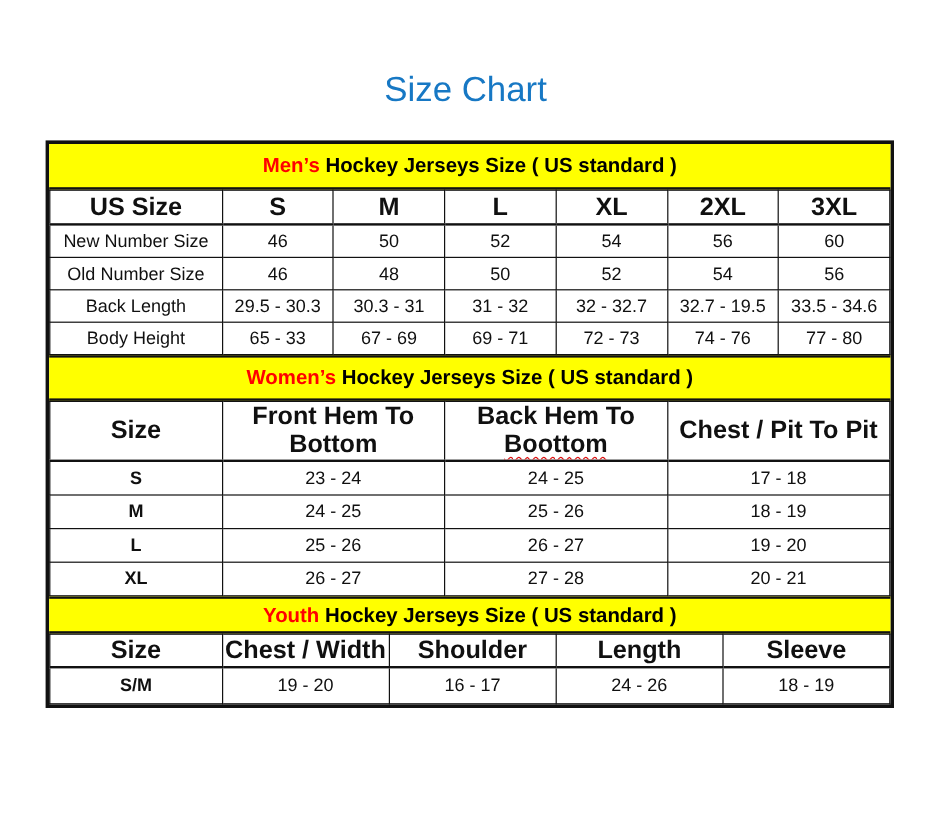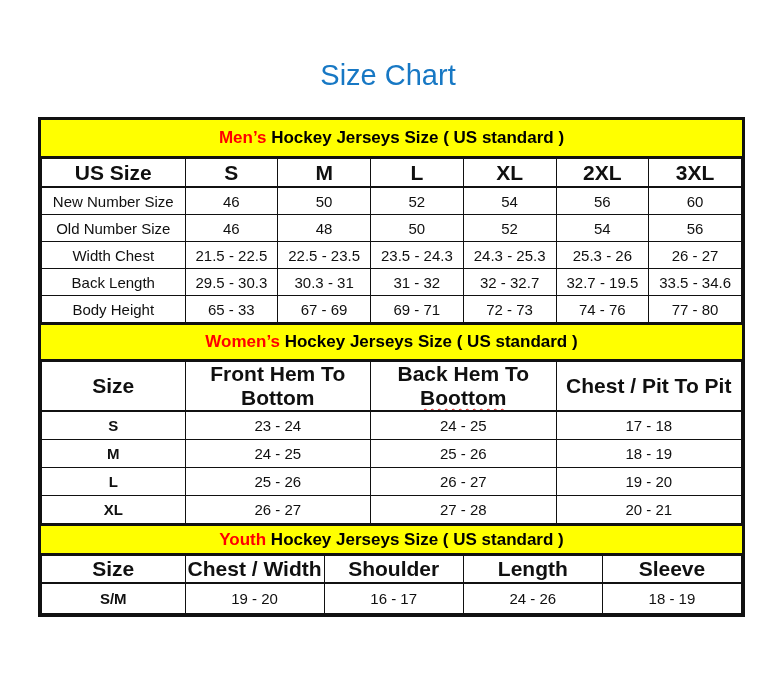--- a/index.html
+++ b/index.html
@@ -130,29 +130,20 @@
               <td class="size-value">60</td>
             </tr>
             <tr>
               <td class="row-label">Old Number Size</td>
               <td class="size-value">46</td>
               <td class="size-value">48</td>
               <td class="size-value">50</td>
               <td class="size-value">52</td>
               <td class="size-value">54</td>
               <td class="size-value">56</td>
-            </tr>
-            <tr>
-              <td class="row-label">Width Chest</td>
-              <td class="size-value">21.5 - 22.5</td>
-              <td class="size-value">22.5 - 23.5</td>
-              <td class="size-value">23.5 - 24.3</td>
-              <td class="size-value">24.3 - 25.3</td>
-              <td class="size-value">25.3 - 26</td>
-              <td class="size-value">26 - 27</td>
             </tr>
             <tr>
               <td class="row-label">Back Length</td>
               <td class="size-value">29.5 - 30.3</td>
               <td class="size-value">30.3 - 31</td>
               <td class="size-value">31 - 32</td>
               <td class="size-value">32 - 32.7</td>
               <td class="size-value">32.7 - 19.5</td>
               <td class="size-value">33.5 - 34.6</td>
             </tr>

